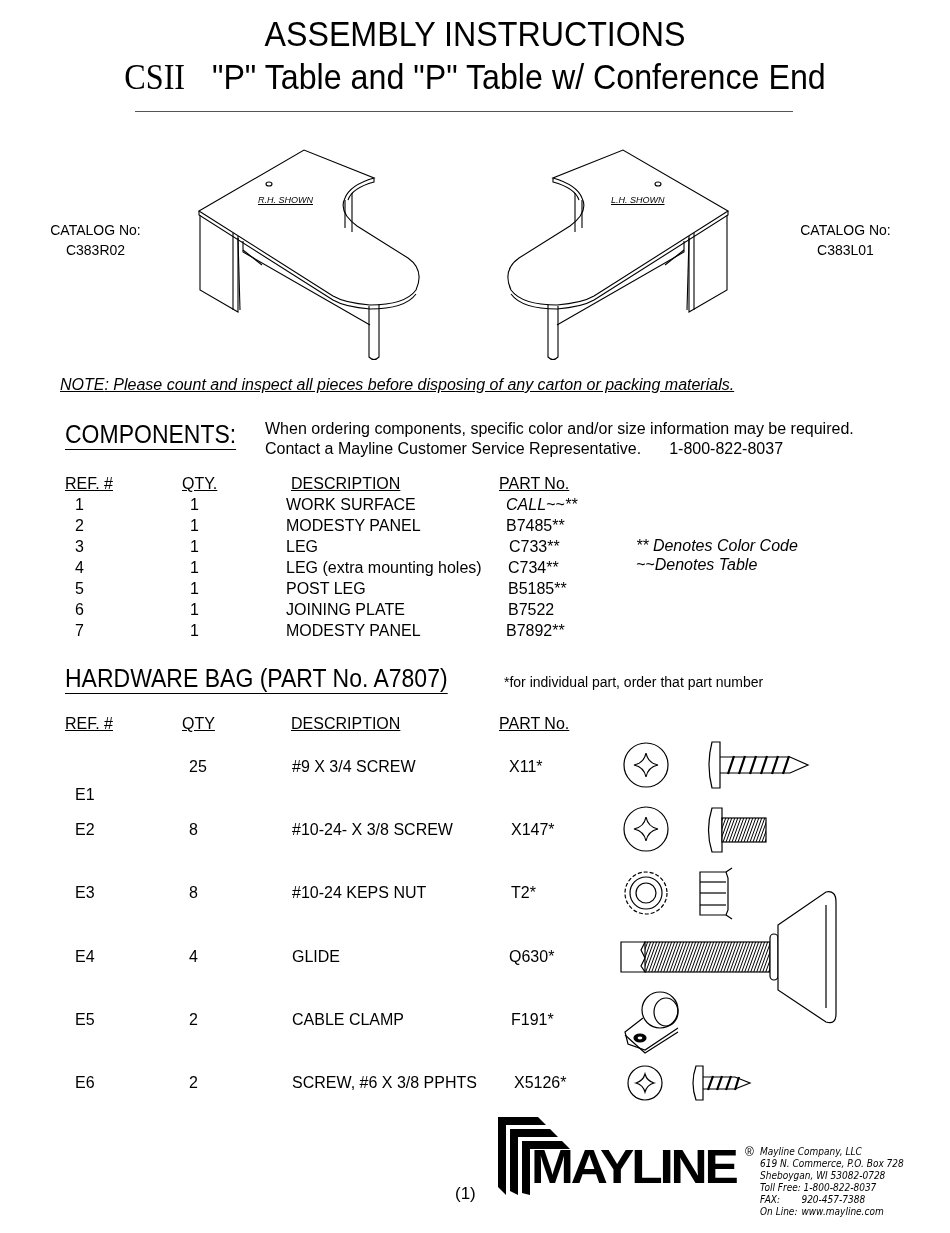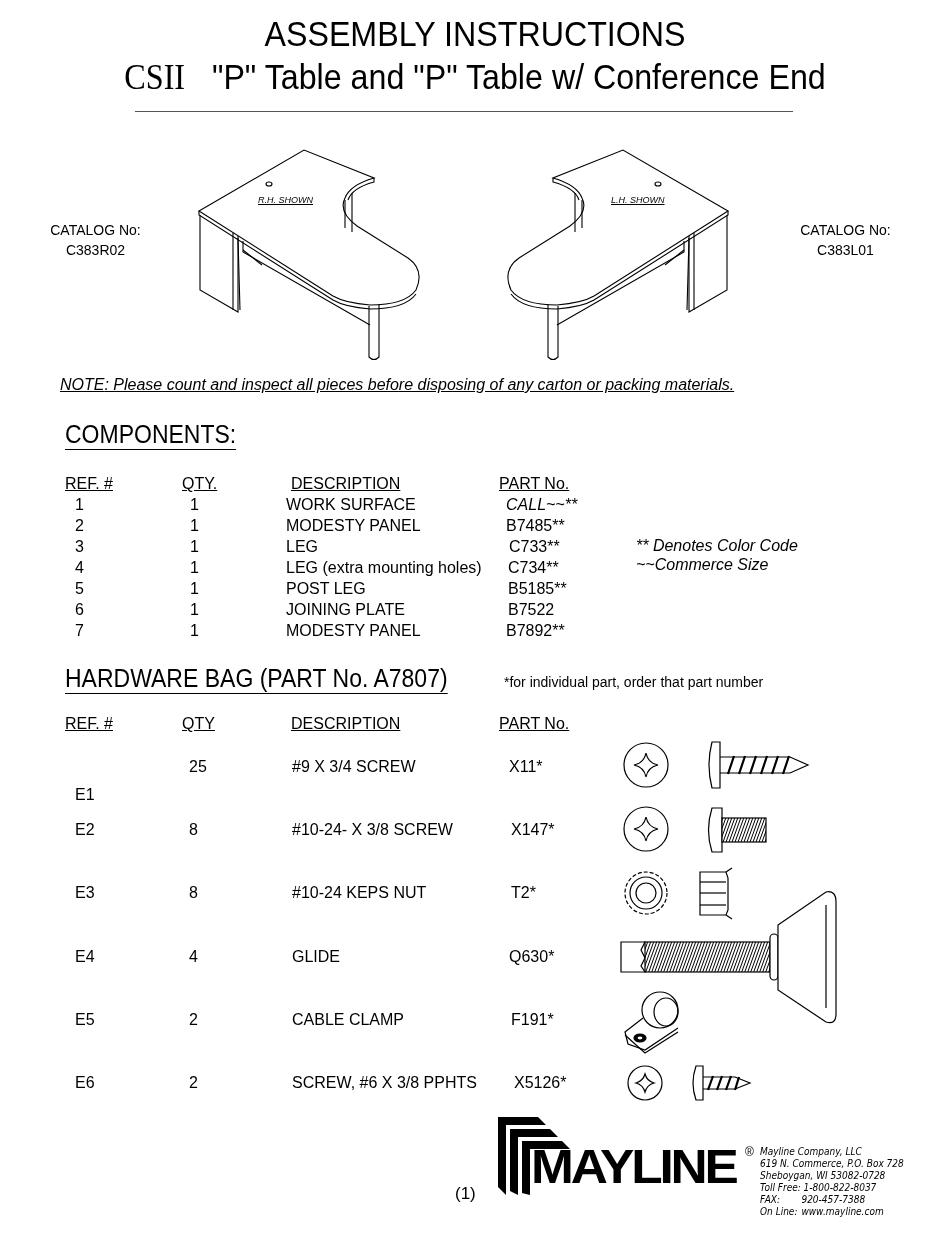--- a/index.html
+++ b/index.html
@@ -79,20 +79,22 @@
 </svg>
 <div class="abs" style="left:258px; top:195px; font-size:9px; font-style:italic; text-decoration:underline;">R.H. SHOWN</div>
 <div class="abs" style="left:611px; top:195px; font-size:9px; font-style:italic; text-decoration:underline;">L.H. SHOWN</div>
 
 <div class="abs note">
   <u>NOTE</u><span>:  Please count and inspect all pieces before disposing of any carton or packing materials.</span>
 </div>
 
 <div class="abs section" style="left:65px; top:420px;"><span>COMPONENTS:</span></div>
 <div class="abs small" style="left:265px; top:419px;">
+  <div>When ordering components, specific color and/or size information may be required.</div>
+  <div><span>Contact a Mayline Customer Service Representative.</span><span style="display:inline-block; width:28px;"></span><span>1-800-822-8037</span></div>
 </div>
 
 <div class="abs hdr" style="left:65px; top:475px;">REF. #</div>
 <div class="abs hdr" style="left:182px; top:475px;">QTY.</div>
 <div class="abs hdr" style="left:291px; top:475px;">DESCRIPTION</div>
 <div class="abs hdr" style="left:499px; top:475px;">PART No.</div>
 
 <div>
   <div>
     <div class="abs cell" style="left:75px; top:496px;">1</div>
@@ -132,21 +134,21 @@
   </div>
   <div>
     <div class="abs cell" style="left:75px; top:622px;">7</div>
     <div class="abs cell" style="left:190px; top:622px;">1</div>
     <div class="abs cell" style="left:286px; top:622px;">MODESTY PANEL</div>
     <div class="abs cell" style="left:506px; top:622px;">B7892**</div>
   </div>
 </div>
 
 <div class="abs cell italic" style="left:636px; top:537px;">** Denotes Color Code</div>
-<div class="abs cell italic" style="left:636px; top:556px;">~~Commerce Size</div>
+<div class="abs cell italic" style="left:636px; top:556px;">~~Denotes Table</div>
 
 <div class="abs section" style="left:65px; top:664px;"><span>HARDWARE  BAG  (PART No. A7807)</span></div>
 <div class="abs" style="left:504px; top:674px; font-size:14px;">*for individual part, order that part number</div>
 
 <div class="abs hdr" style="left:65px; top:715px;">REF. #</div>
 <div class="abs hdr" style="left:182px; top:715px;">QTY</div>
 <div class="abs hdr" style="left:291px; top:715px;">DESCRIPTION</div>
 <div class="abs hdr" style="left:499px; top:715px;">PART No.</div>
 
 <div>

